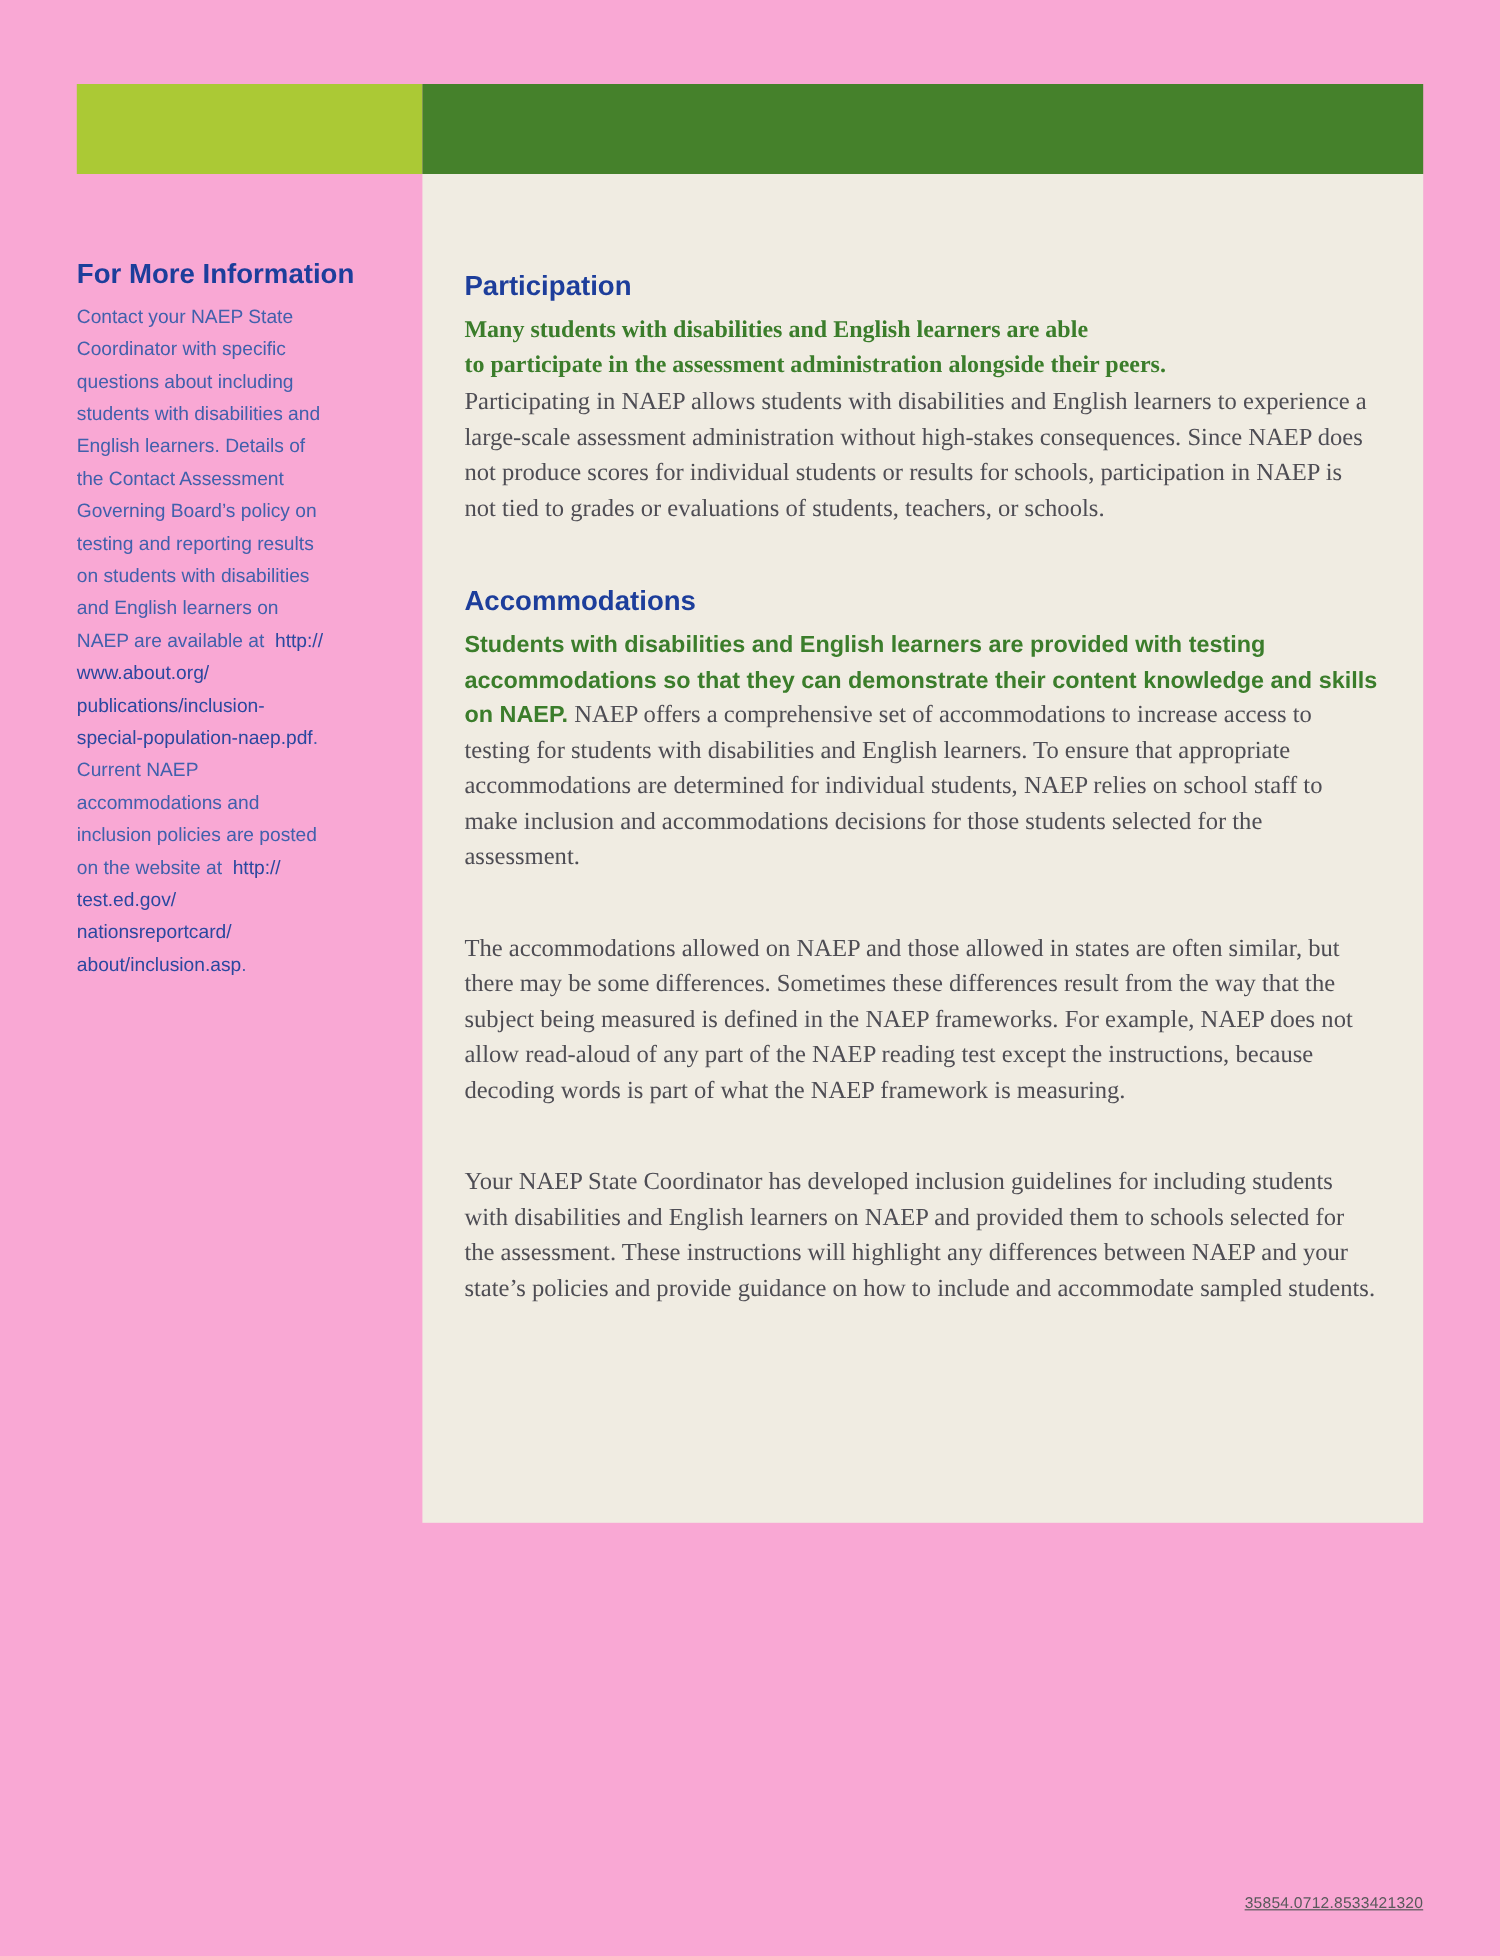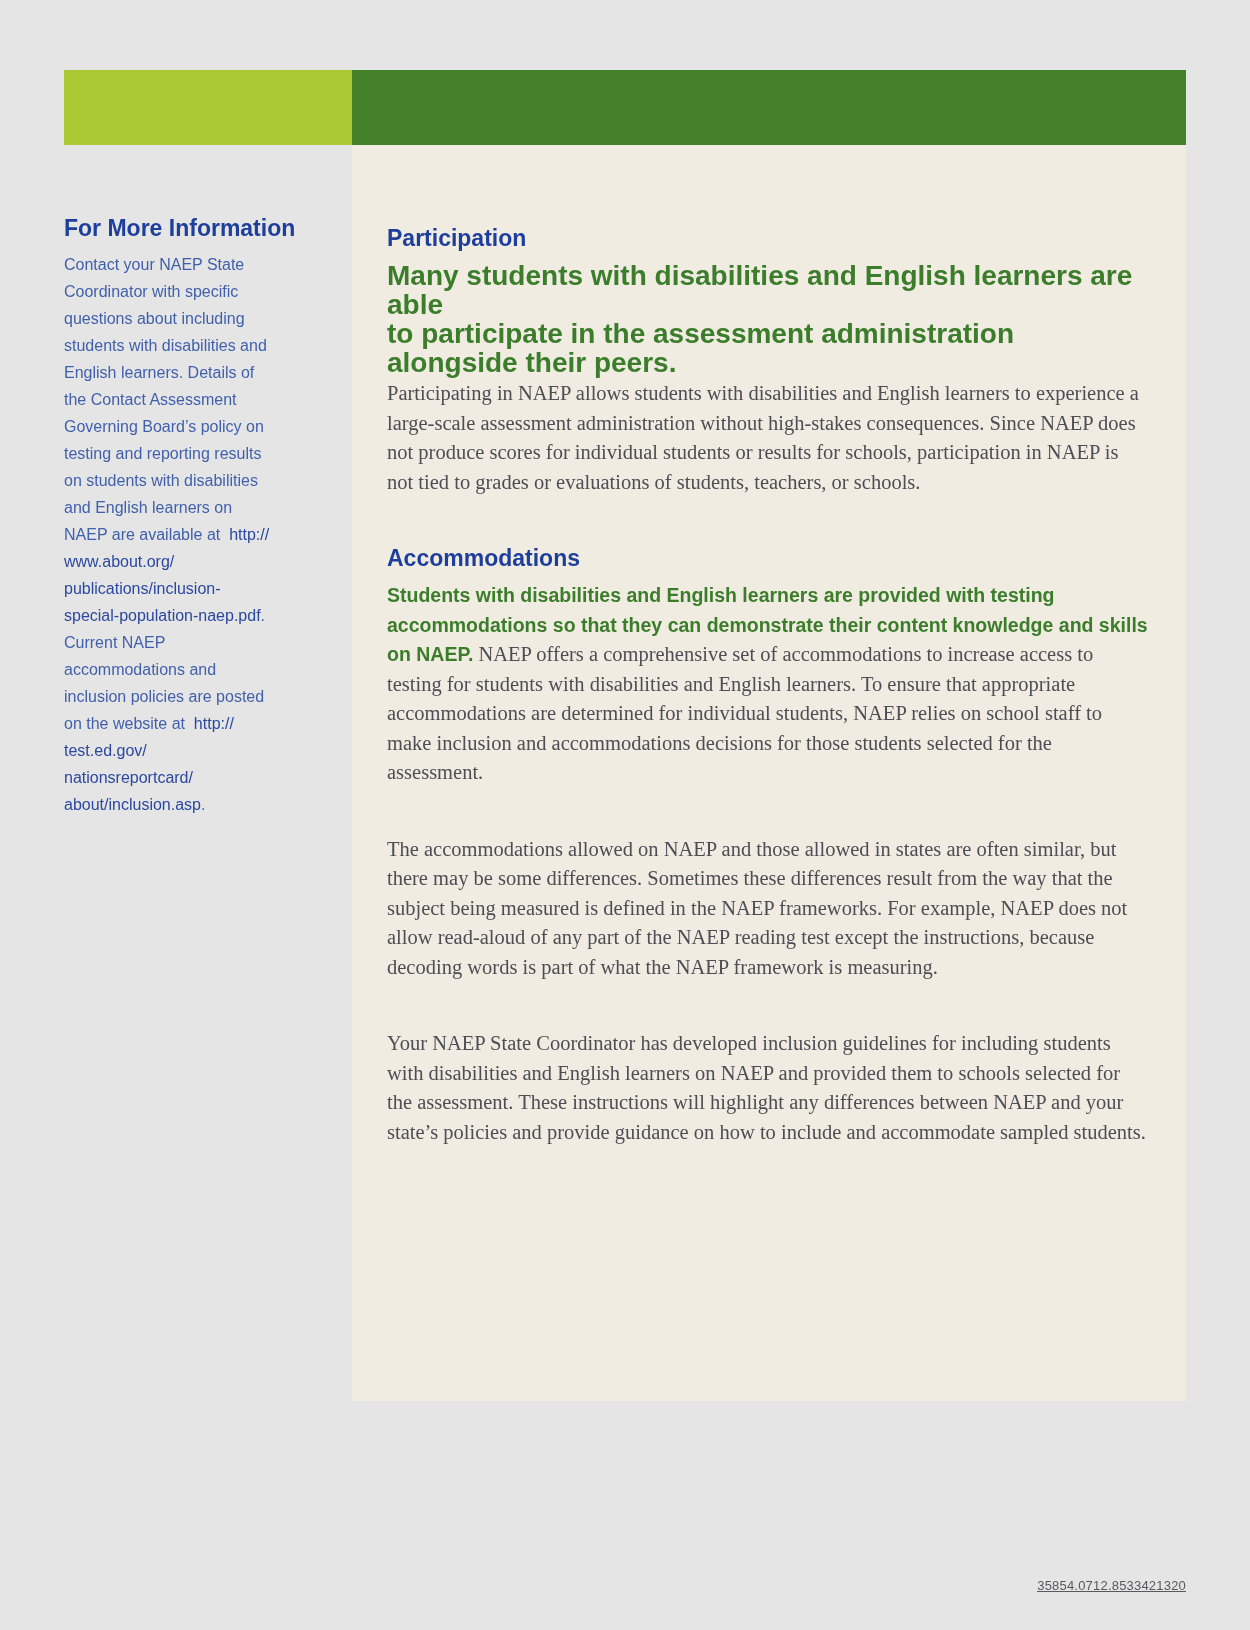--- a/index.html
+++ b/index.html
@@ -3,21 +3,21 @@
 <meta charset="utf-8">
 <style>
   * { margin: 0; padding: 0; box-sizing: border-box; }
   html, body { background: #ffffff; }
   body {
     width: 1250px; height: 1630px;
     font-family: "Liberation Sans", sans-serif;
     position: relative;
     overflow: hidden;
   }
-  .page { position: relative; width: 1250px; height: 1630px; background: #e5e5e5; }
+  .page { position: relative; width: 1250px; height: 1630px; background: #f9a8d4; }
 
   
   .bar { position: absolute; top: 70px; height: 75px; }
   .bar-light { left: 64px; width: 288px; background: #abc935; }
   .bar-dark  { left: 352px; width: 834px; background: #45812b; }
 
   
   .sidebar { position: absolute; left: 64px; top: 214px; width: 270px; }
   .sidebar-heading {
     font-family: "Liberation Sans", sans-serif;
@@ -26,32 +26,32 @@
   }
   .sb-line {
     font-size: 16px; line-height: 27px;
     color: #4160ac; white-space: nowrap;
   }
   .sb-bold { font-weight: 400; color: #2a489f; }
 
   
   .content-panel {
     position: absolute; left: 352px; top: 145px;
-    width: 834px; height: 1256px;
+    width: 834px; height: 1124px;
     background: #f0ece2;
     padding: 79px 38px 0 35px;
   }
   .section-heading {
     font-family: "Liberation Sans", sans-serif;
     font-weight: 700; font-size: 23px; line-height: 28px;
     color: #1d3e9b; margin: 0 0 9px 0;
   }
   .lead {
-    font-family: Liberation Sans, sans-serif;
-    font-weight: 700; font-size: 28px; line-height: 29px;
+    font-family: Liberation Serif, serif;
+    font-weight: 700; font-size: 20px; line-height: 29px;
     color: #3b7d2b; white-space: pre-line; margin: 0 0 2px 0;
   }
   .lead-inline {
     font-family: "Liberation Sans", sans-serif;
     font-weight: 700; font-size: 19.5px;
     color: #3b7d2b;
   }
   .para {
     font-family: "Liberation Serif", serif;
     font-size: 20.5px; line-height: 29.5px;

